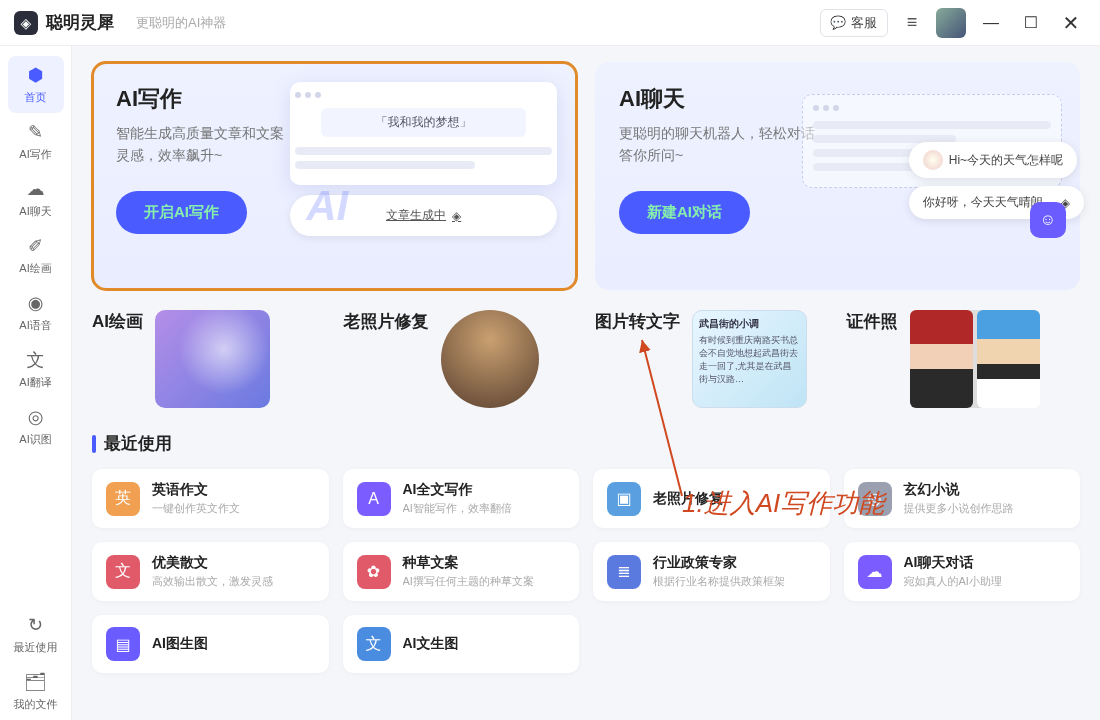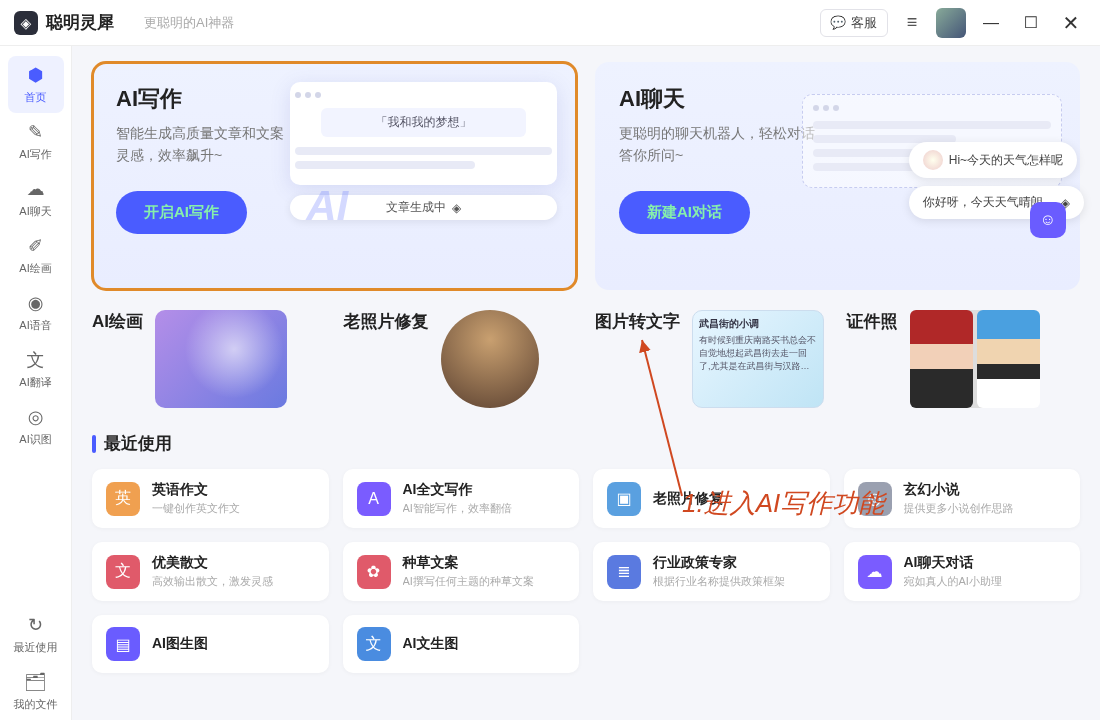--- a/index.html
+++ b/index.html
@@ -3,21 +3,21 @@
 <meta charset="utf-8">
 <style>
 * { margin: 0; padding: 0; box-sizing: border-box; font-family: "Microsoft YaHei", -apple-system, sans-serif; }
 body { width: 1100px; height: 720px; background: #f5f6fa; overflow: hidden; position: relative; }
 
 
 .titlebar { height: 46px; background: #fff; border-bottom: 1px solid #eee; display: flex; align-items: center; padding: 0 14px; gap: 10px; }
 .logo-box { display: flex; align-items: center; gap: 8px; }
 .logo-badge { width: 24px; height: 24px; border-radius: 6px; background: #2b2e3a; display: flex; align-items: center; justify-content: center; color: #fff; font-size: 14px; }
 .app-name { font-weight: 700; font-size: 17px; color: #222; }
-.app-sub { font-size: 13px; color: #aaa; margin-left: 22px; }
+.app-sub { font-size: 13px; color: #aaa; margin-left: 14px; }
 .titlebar-right { margin-left: auto; display: flex; align-items: center; gap: 10px; }
 .svc-btn { display: flex; align-items: center; gap: 4px; border: 1px solid #e2e2e8; border-radius: 6px; padding: 4px 10px; font-size: 13px; color: #444; cursor: pointer; }
 .hamburger { width: 28px; height: 28px; display: flex; align-items: center; justify-content: center; cursor: pointer; color: #555; font-size: 18px; }
 .avatar { width: 30px; height: 30px; border-radius: 6px; background: linear-gradient(135deg,#8a9,#457); }
 .win-ctrl { width: 30px; height: 30px; display: flex; align-items: center; justify-content: center; cursor: pointer; font-size: 16px; color: #333; }
 .win-ctrl.x { font-size: 20px; }
 
 
 .sidebar { position: absolute; left: 0; top: 46px; bottom: 0; width: 72px; background: #fff; border-right: 1px solid #eee; display: flex; flex-direction: column; align-items: center; padding-top: 10px; }
 .sb-item { width: 56px; padding: 8px 0; display: flex; flex-direction: column; align-items: center; gap: 4px; cursor: pointer; border-radius: 8px; color: #666; }
@@ -36,34 +36,34 @@
 .hero-title { font-size: 22px; font-weight: 700; color: #222; margin-bottom: 8px; }
 .hero-desc { font-size: 14px; color: #777; line-height: 1.6; max-width: 210px; }
 .hero-btn { margin-top: 24px; background: #4a5cff; color: #86efac; border: none; border-radius: 999px; padding: 12px 28px; font-size: 15px; font-weight: 700; cursor: pointer; }
 .hero-mock { position: absolute; right: 20px; top: 20px; bottom: 20px; width: 55%; }
 .mock-window { background: #fff; border-radius: 10px; padding: 10px 5px; box-shadow: 0 4px 20px rgba(80,90,180,.15); }
 .mock-dots { display: flex; gap: 4px; margin-bottom: 10px; }
 .mock-dots span { width: 6px; height: 6px; border-radius: 50%; background: #d3d6e8; }
 .mock-label { background: #f2f4ff; border-radius: 6px; padding: 6px 10px; font-size: 12px; color: #556; text-align: center; margin: 0 auto 10px; width: 80%; }
 .mock-line { height: 8px; background: #e8eaf6; border-radius: 4px; margin: 6px 0; }
 .mock-ann { font-size: 11px; color: #8b8; text-align: right; }
-.mock-footer { display: flex; align-items: center; justify-content: center; gap: 6px; background: #fff; border-radius: 999px; padding: 4px 14px; font-size: 12px; color: #555; margin-top: 10px; box-shadow: 0 2px 8px rgba(0,0,0,.08); }
+.mock-footer { display: flex; align-items: center; justify-content: center; gap: 6px; background: #fff; border-radius: 999px; padding: 12px 14px; font-size: 12px; color: #555; margin-top: 10px; box-shadow: 0 2px 8px rgba(0,0,0,.08); text-decoration: underline; }
 .ai-watermark { position: absolute; left: 16px; bottom: 40px; font-size: 42px; font-weight: 900; color: rgba(100,120,255,.28); font-style: italic; }
 .chat-mock { position: absolute; right: 18px; top: 32px; width: 260px; }
 .chat-win { border: 1px dashed #c7ccf0; border-radius: 10px; padding: 10px; background: rgba(255,255,255,.5); }
 .chat-bubbles { position: absolute; right: -4px; top: 80px; display: flex; flex-direction: column; align-items: flex-start; gap: 8px; }
 .bubble { background: #fff; border-radius: 999px; padding: 8px 14px; font-size: 12px; color: #444; box-shadow: 0 2px 10px rgba(0,0,0,.1); display: flex; align-items: center; gap: 6px; white-space: nowrap; }
 .bubble .av { width: 20px; height: 20px; border-radius: 50%; background: radial-gradient(circle,#ffe,#ecc); }
 .chat-fab { position: absolute; right: 14px; top: 140px; width: 36px; height: 36px; border-radius: 10px; background: #6a5cff; display: flex; align-items: center; justify-content: center; color: #fff; }
 
 
 .feat-row { display: flex; gap: 18px; margin-top: 20px; }
 .feat-card { flex: 1; display: flex; gap: 12px; align-items: flex-start; }
 .feat-title { font-size: 17px; font-weight: 700; color: #222; margin-bottom: 8px; }
-.feat-thumb { width: 132px; height: 98px; border-radius: 10px; background: #ddd; flex-shrink: 0; }
+.feat-thumb { width: 115px; height: 98px; border-radius: 10px; background: #ddd; flex-shrink: 0; }
 .thumb-art { background: linear-gradient(135deg,#b48ee8,#6a7ae0); position: relative; overflow: hidden; }
 .thumb-art::after { content:""; position:absolute; inset:0; background: radial-gradient(circle at 60% 40%, rgba(255,255,255,.6), transparent 50%); }
 .thumb-photo { background: radial-gradient(circle at 50% 30%, #c9a070, #5a4030); border-radius: 50%; width: 98px; height: 98px; }
 .thumb-doc { background: linear-gradient(135deg,#e8f6ff,#bfe4f5); border: 1px solid #cde; font-size: 9px; color: #556; padding: 6px; }
 .thumb-doc .dt { font-size: 10px; font-weight: 700; color: #334; margin-bottom: 3px; }
 .thumb-id { display: flex; gap: 4px; width: 130px; }
 .thumb-id .p1 { flex:1; background: linear-gradient(180deg,#b02828 0%,#b02828 35%,#f2d0b8 35%,#f2d0b8 60%,#2a2a2a 60%); border-radius: 6px; }
 .thumb-id .p2 { flex:1; background: linear-gradient(180deg,#4aa0e0 0%,#4aa0e0 30%,#f0d4b0 30%,#f0d4b0 55%,#2a2a2a 55%,#2a2a2a 70%,#fff 70%); border-radius: 6px; }
 
 

